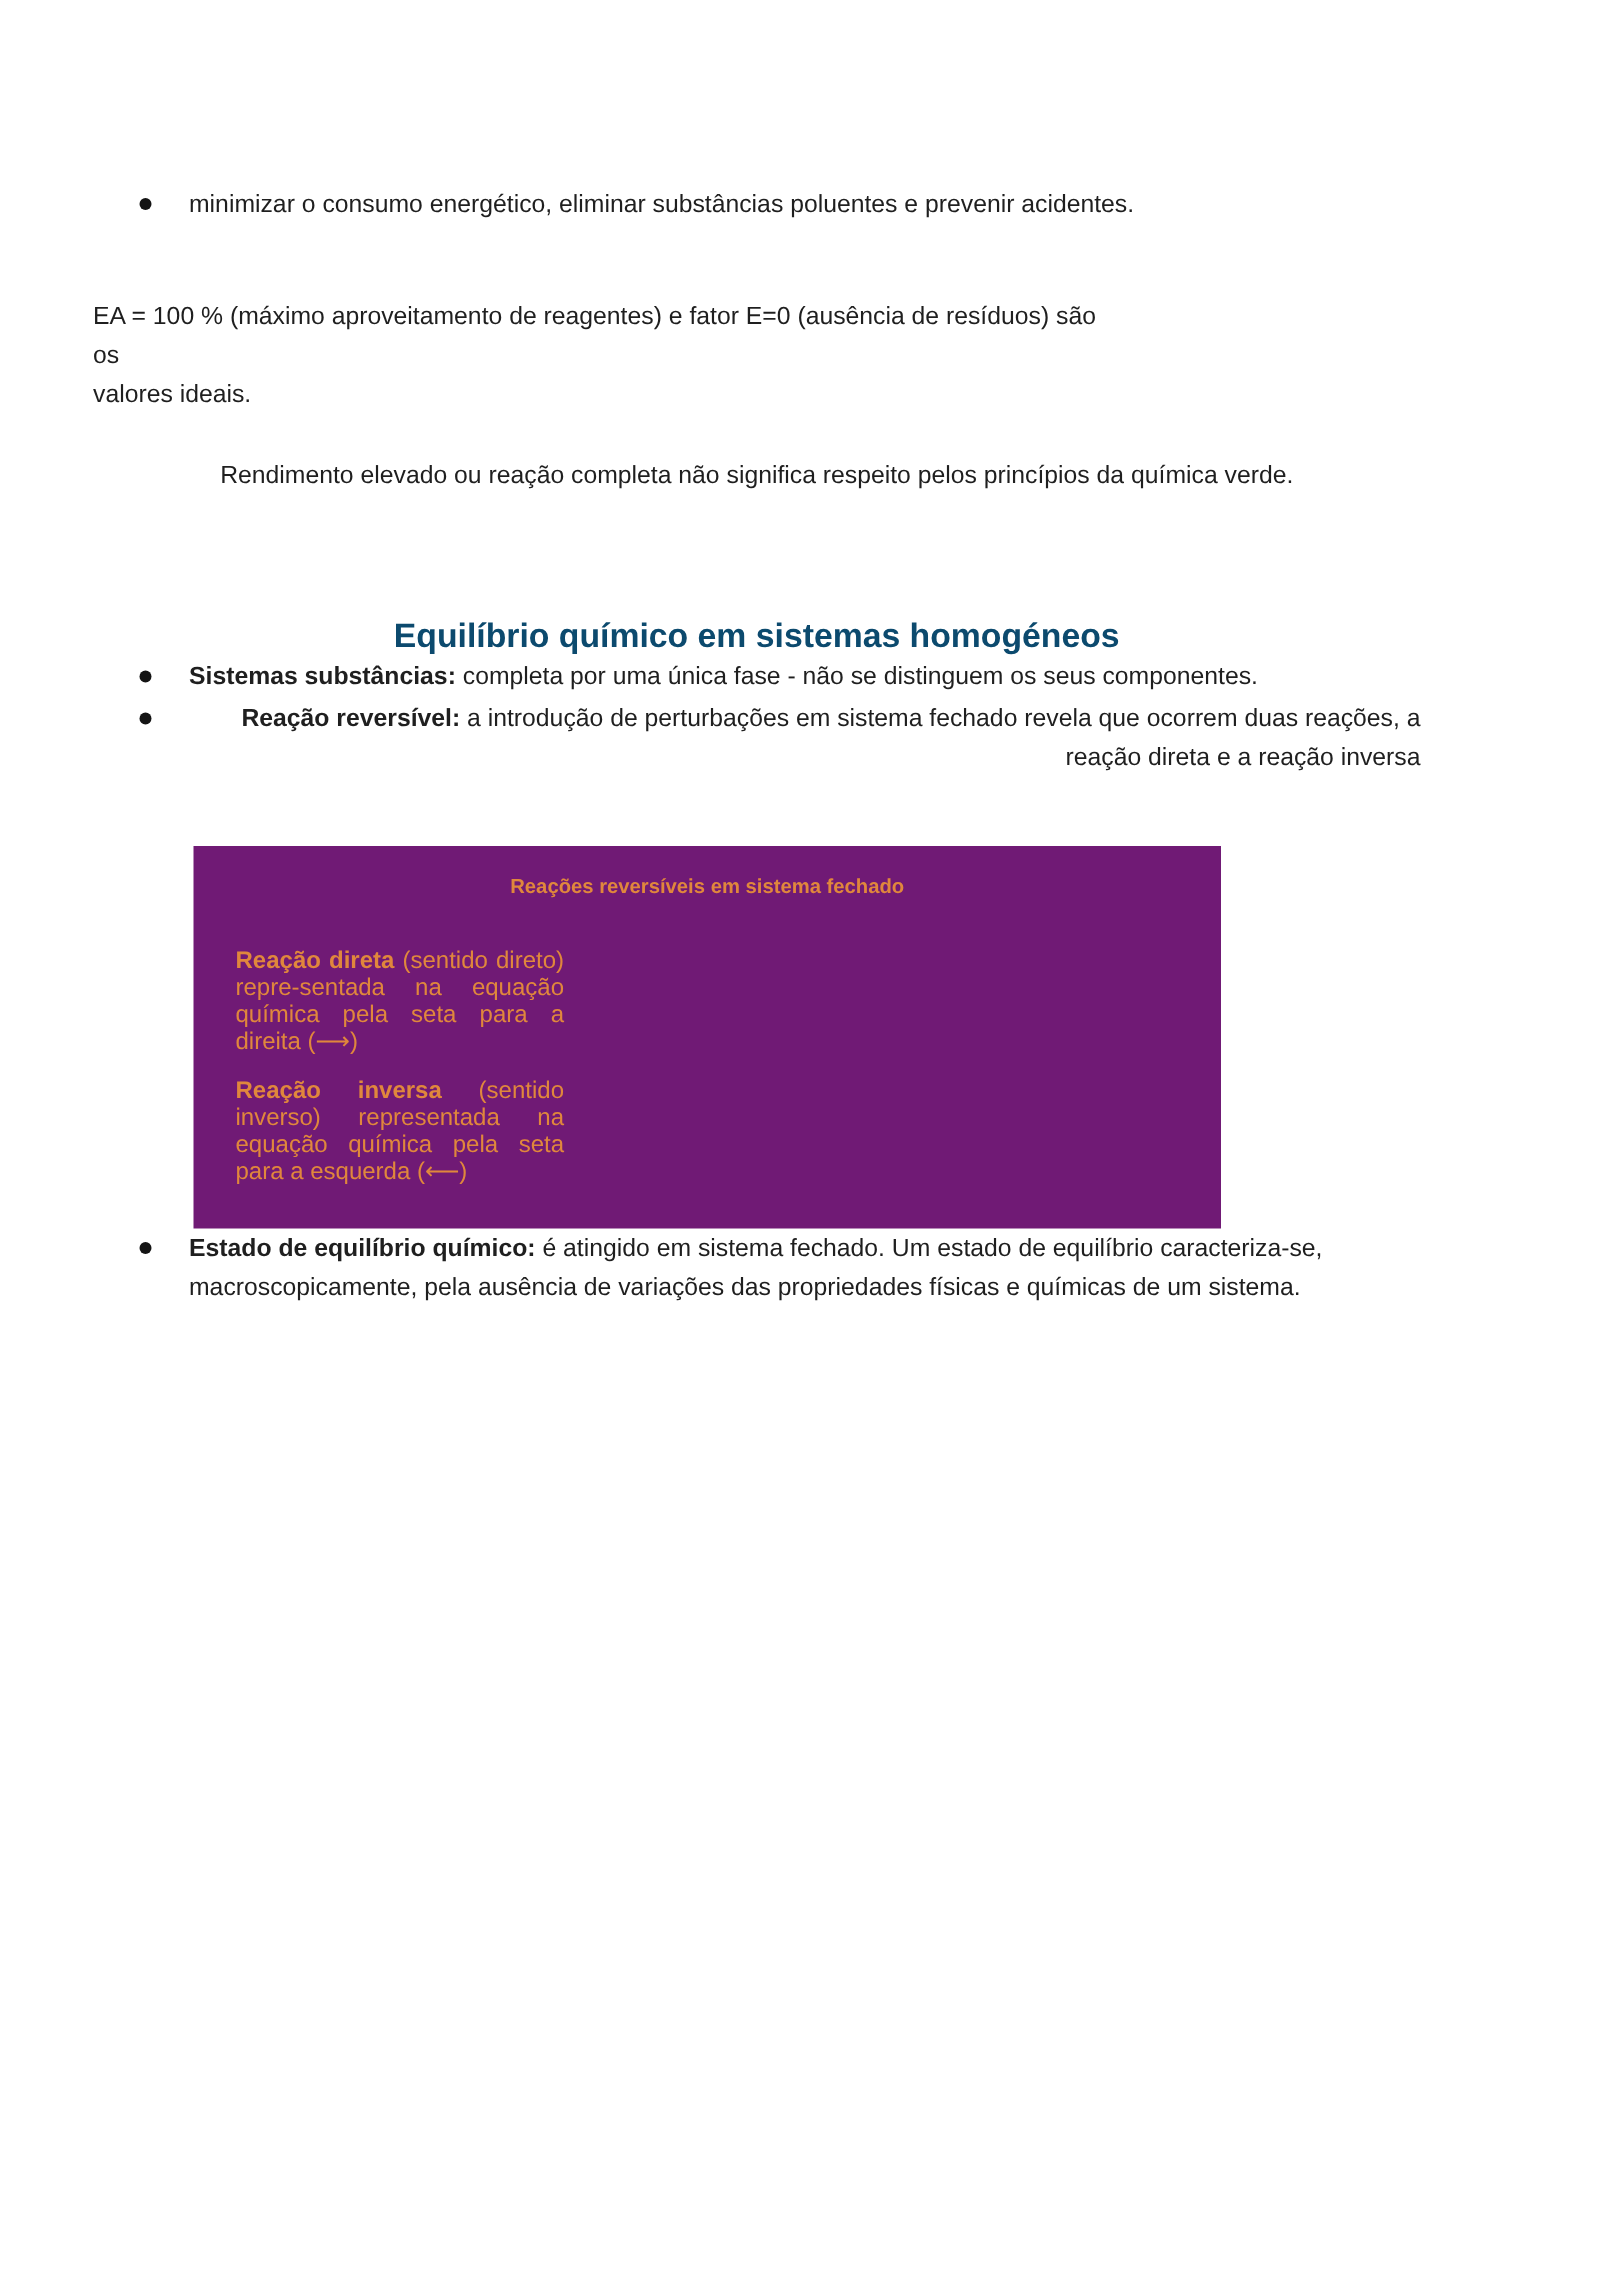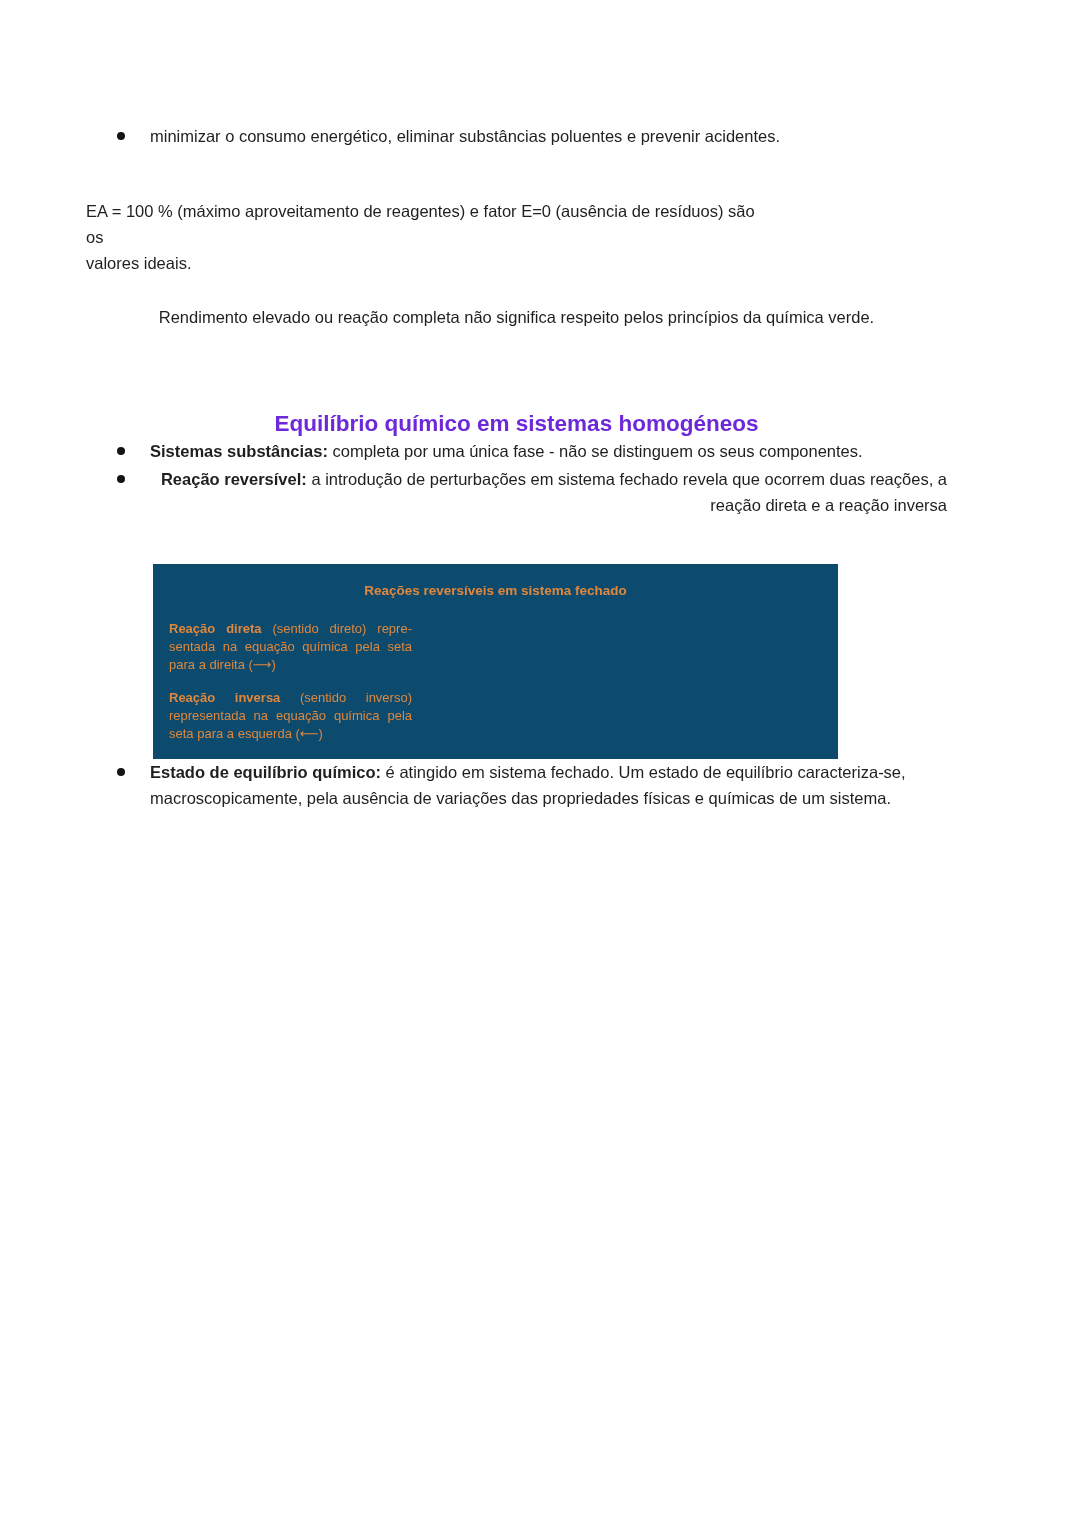--- a/index.html
+++ b/index.html
@@ -6,21 +6,21 @@
   .page {
     position: relative;
     width: 1080px;
     height: 1525px;
     background: #ffffff;
     font-family: "Liberation Sans", "DejaVu Sans", sans-serif;
     color: #1f1f1f;
     overflow: hidden;
   }
   .content {
-    padding: 123px 133px 0 86px;
+    padding: 123px 133px 0 62px;
     font-size: 16.5px;
     line-height: 26px;
   }
 
   
   ul.bullets {
     list-style: none;
     margin: 0;
     padding: 0;
   }
@@ -44,21 +44,21 @@
   .para { margin: 0; }
   .para-ea { margin-top: 49px; }
   .para-rend { margin-top: 28px; text-align: center; }
 
   h1.doc-heading {
     margin: 80px 0 0 0;
     font-size: 22.5px;
     line-height: 28px;
     font-weight: bold;
     text-align: center;
-    color: #6d28d9;
+    color: #0c4a6e;
   }
 
   .mid-bullets { margin-top: 70px; }
   .estado-bullets { margin-top: 62px; }
 
   .b { font-weight: bold; }
 
   
   figure.fig {
     margin: 46px 0 0 67px;
@@ -72,22 +72,22 @@
     font-size: 13.5px;
     margin: 0 0 16px 0;
   }
   .fig-grid {
     display: grid;
     grid-template-columns: 243px 186px auto;
     column-gap: 14px;
     align-items: stretch;
   }
   .fig-p {
-    margin: 0;
-    font-size: 13px;
+    margin: 12px;
+    font-size: 16px;
     line-height: 18px;
   }
   .fig-p + .fig-p { margin-top: 15px; }
   .fig-col.left .fig-p { text-align: justify; }
   .fig-center {
     display: flex;
     align-items: center;
     justify-content: center;
   }
   .fig-center svg { display: block; }
@@ -121,21 +121,21 @@
 
     <ul class="bullets mid-bullets">
       <li>
         <span class="b">Sistemas substâncias:</span><span> completa por uma única fase - não se distinguem os seus componentes.</span>
       </li>
       <li>
         <span class="b">Reação reversível:</span><span> a introdução de perturbações em sistema fechado revela que ocorrem duas reações, a reação direta e a reação inversa</span>
       </li>
     </ul>
 
-    <figure class="fig" style="background:#0c4a6e; color:#e0873c;">
+    <figure class="fig" style="background:#701a75; color:#e0873c;">
       <div class="fig-title">Reações reversíveis em sistema fechado</div>
       <div class="fig-grid">
 
         <div class="fig-col left">
           <p class="fig-p">
             <span class="b">Reação direta</span><span> (sentido direto) repre-sentada na equação química pela seta para a direita (⟶)</span>
           </p>
           <p class="fig-p">
             <span class="b">Reação inversa</span><span> (sentido inverso) representada na equação química pela seta para a esquerda (⟵)</span>
           </p>

